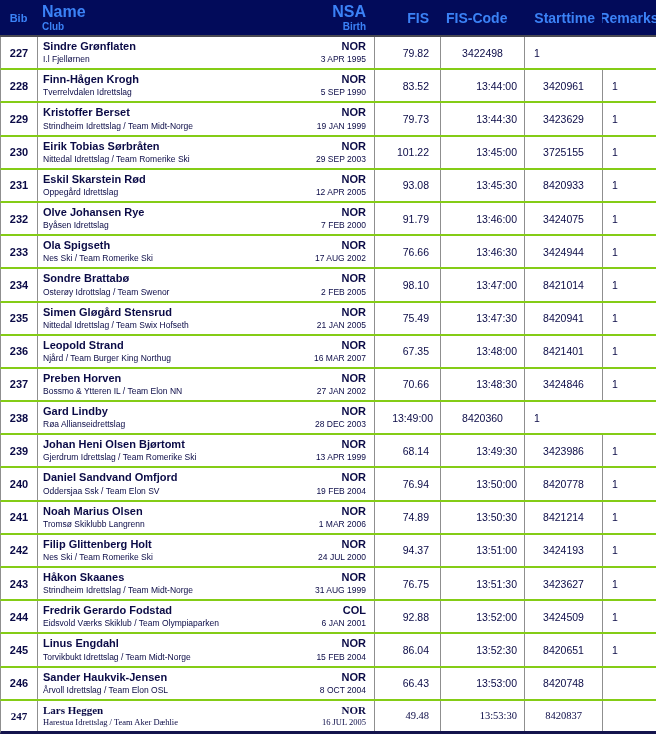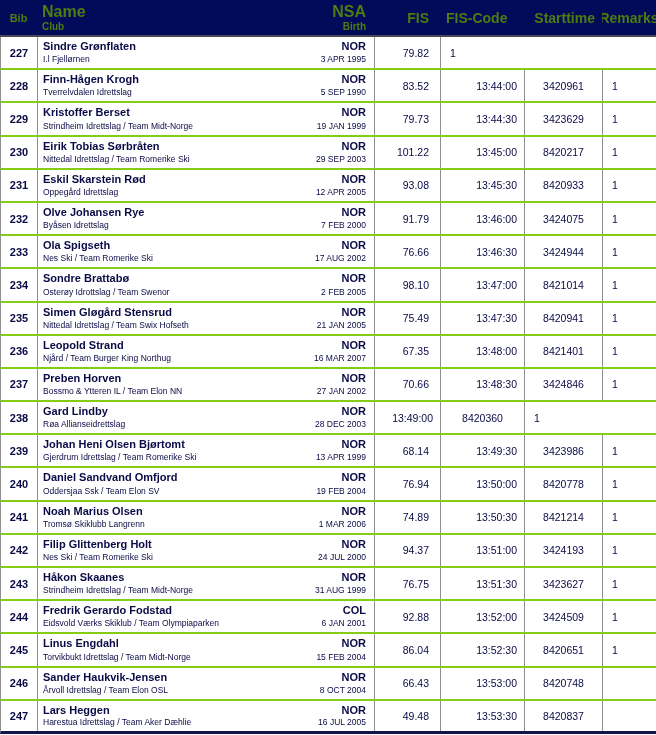--- a/index.html
+++ b/index.html
@@ -11,32 +11,32 @@
   .tbl{width:656px;}
   .row{
     display:grid;
     grid-template-columns:37px 337px 66px 84px 78px 54px;
     box-sizing:border-box;
   }
   
   .hrow{
     height:37px;
     background:var(--hdr-bg,#020B5A);
-    color:#4d7c0f;
+    color:#3b82f6;
     border-bottom:2px solid #4a4a52;
   }
   .hrow .c{font-weight:bold;font-size:11px;}
   
   .drow{
     height:33.19px;
     border-left:1px solid #8f8f8f;
     border-bottom:2px solid #84cc16;
     color:var(--txt,#0A0A46);
   }
-  .drow:last-child{border-bottom:3px solid #14144d;}
+  .drow:last-child{border-bottom:3px solid #14144d;font-family:Liberation Serif, serif;}
   .drow .c{border-right:1px solid #8f8f8f;}
   .drow .c.rem{border-right:none;}
   
   .c{
     box-sizing:border-box;
     display:flex;align-items:center;
     overflow:hidden;white-space:nowrap;
   }
   .c.bib{justify-content:center;font-weight:bold;font-size:11px;}
   .c.name{
@@ -88,20 +88,21 @@
       <div class="nline">
         <span class="nm">Sindre Grønflaten</span>
         <span class="nsa">NOR</span>
       </div>
       <div class="nline">
         <span class="club">I.l Fjellørnen</span>
         <span class="birth">3 APR 1995</span>
       </div>
     </div>
     <div class="c fis">79.82</div>
+    <div class="c code">3422498</div>
     <div class="c rem">1</div>
   </div>
 
   <div class="row drow">
     <div class="c bib">228</div>
     <div class="c name">
       <div class="nline">
         <span class="nm">Finn-Hågen Krogh</span>
         <span class="nsa">NOR</span>
       </div>
@@ -141,21 +142,21 @@
         <span class="nm">Eirik Tobias Sørbråten</span>
         <span class="nsa">NOR</span>
       </div>
       <div class="nline">
         <span class="club">Nittedal Idrettslag / Team Romerike Ski</span>
         <span class="birth">29 SEP 2003</span>
       </div>
     </div>
     <div class="c fis">101.22</div>
     <div class="c start">13:45:00</div>
-    <div class="c code">8420217</div>
+    <div class="c code">3725155</div>
     <div class="c rem">1</div>
   </div>
 
   <div class="row drow">
     <div class="c bib">231</div>
     <div class="c name">
       <div class="nline">
         <span class="nm">Eskil Skarstein Rød</span>
         <span class="nsa">NOR</span>
       </div>

